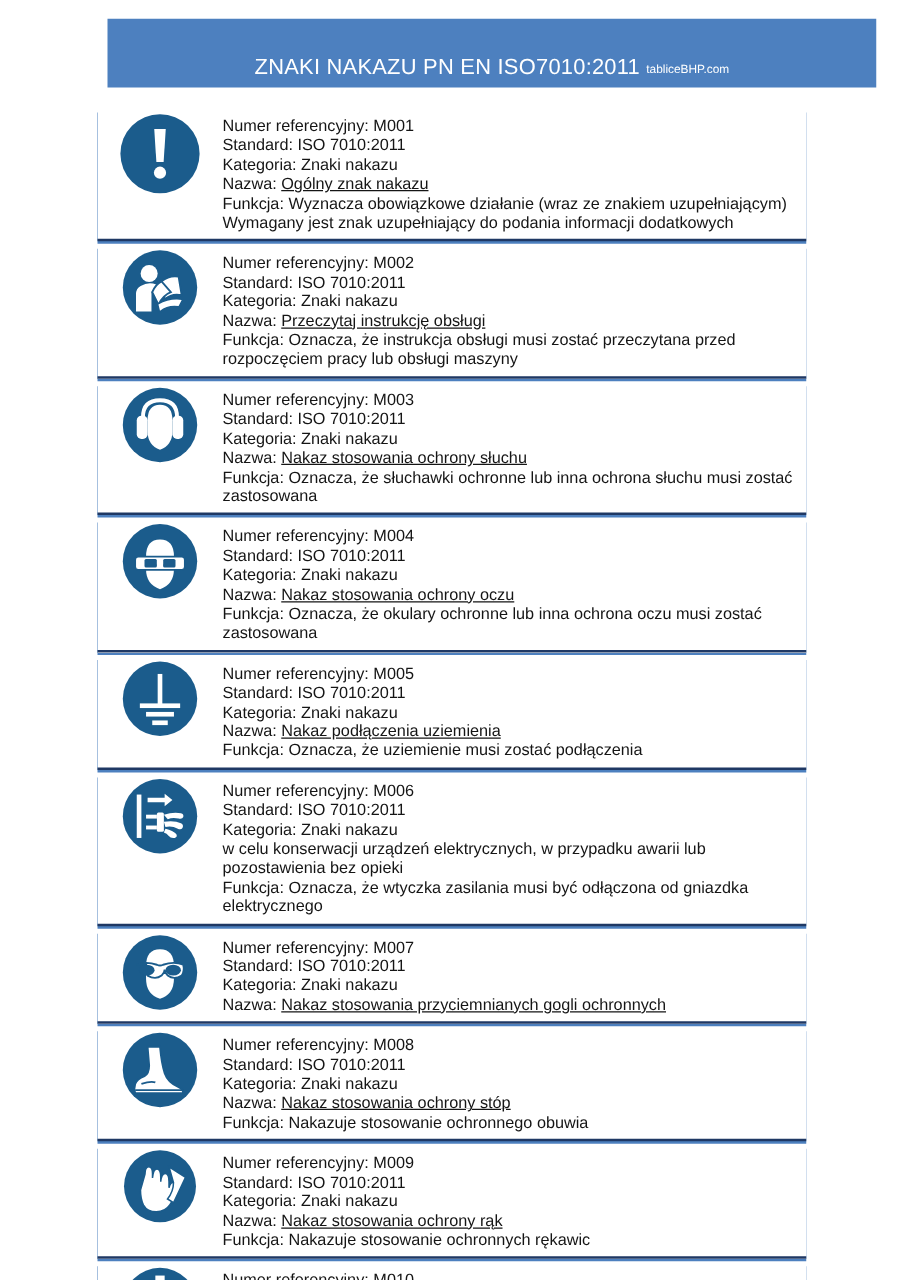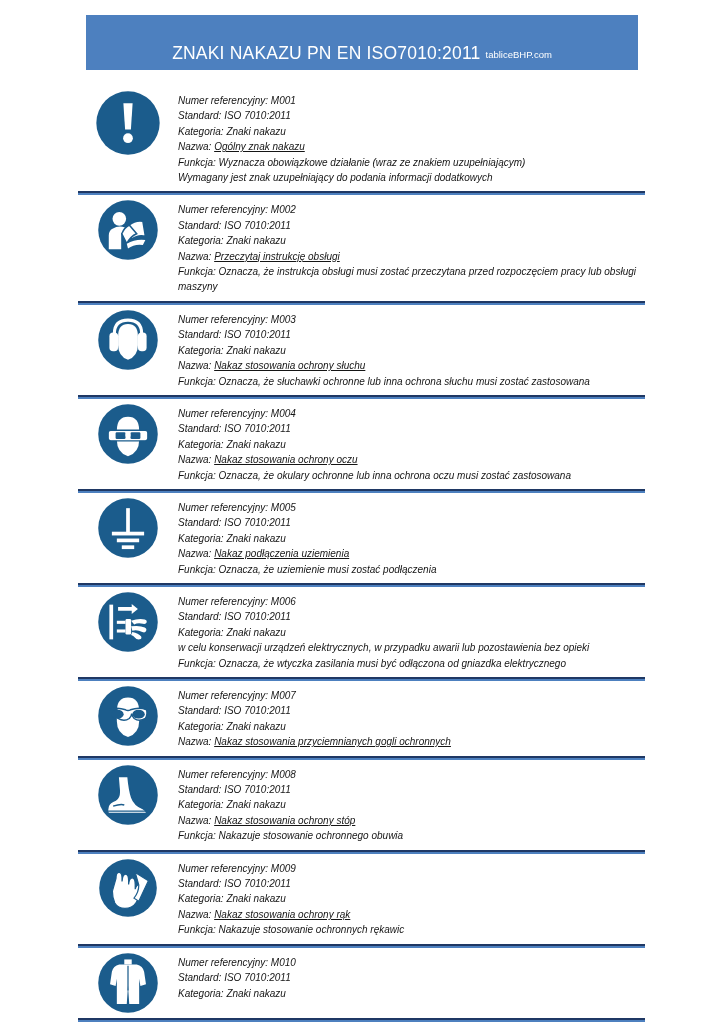--- a/index.html
+++ b/index.html
@@ -14,21 +14,21 @@
     color: #1a1a1a;
     overflow: hidden;
     position: relative;
   }
 
   
   .header-bar {
     position: absolute;
     left: 86px;
     top: 15px;
-    width: 552px;
+    width: 615px;
     height: 55px;
     background: #4d80bf;
     box-sizing: border-box;
   }
   .header-text {
     position: absolute;
     left: 0;
     right: 0;
     bottom: 6px;
     text-align: center;
@@ -77,25 +77,24 @@
   }
   .icon-cell svg {
     display: block;
   }
   .text-cell {
     flex: 1;
     padding-top: 5px;
     padding-bottom: 2px;
   }
   .line {
-    font-size: 10px;
+    font-size: 13px;
     line-height: 15.4px;
     color: #151515;
     white-space: nowrap;
-    font-style: italic;
   }
   .line.wrapline {
     white-space: normal;
   }
   .value-underline {
     text-decoration: underline;
     text-underline-offset: 1px;
     text-align: center;
   }
 </style>

